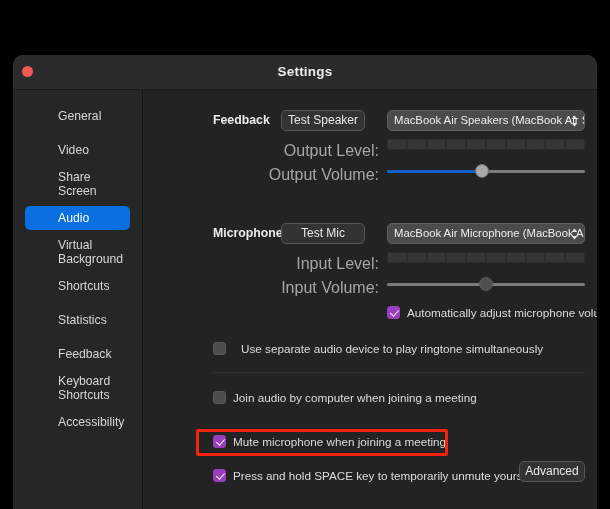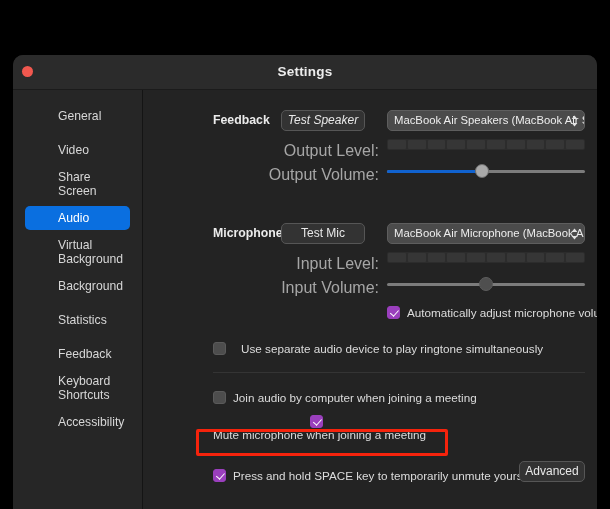--- a/index.html
+++ b/index.html
@@ -112,21 +112,21 @@
     border: 1px solid #565656;
     border-radius: 5px;
     color: #e8e8e8;
     font-size: 12px;
     font-family: "Liberation Sans", sans-serif;
     height: 21px;
     line-height: 19px;
     text-align: center;
     cursor: default;
   }
-  .btn-test-speaker { position: absolute; left: 104px; top: 20px; width: 84px; font-style: italic; }
+  .btn-test-speaker { position: absolute; left: 104px; top: 20px; width: 84px; }
   .btn-test-mic     { position: absolute; left: 104px; top: 133px; width: 84px; }
   .btn-advanced {
     position: absolute;
     left: 342px;
     top: 371px;
     width: 66px;
     height: 21px;
   }
 
   
@@ -306,21 +306,21 @@
     <div class="side-item">
       <span>Share Screen</span>
     </div>
     <div class="side-item selected">
       <span>Audio</span>
     </div>
     <div class="side-item">
       <span>Virtual Background</span>
     </div>
     <div class="side-item">
-      <span>Background</span>
+      <span>Shortcuts</span>
     </div>
     <div class="side-item">
       <span>Statistics</span>
     </div>
     <div class="side-item">
       <span>Feedback</span>
     </div>
     <div class="side-item">
       <span>Keyboard Shortcuts</span>
     </div>
@@ -410,21 +410,21 @@
       <span class="cb-label">Use separate audio device to play ringtone simultaneously</span>
     </div>
 
     <div class="divider"></div>
 
     <div class="cb-row" style="left:36px;top:301px;">
       <span class="cb off"></span>
       <span class="cb-label">Join audio by computer when joining a meeting</span>
     </div>
 
-    <div class="cb-row" style="left:36px;top:325px;flex-direction:column;">
+    <div class="cb-row" style="left:36px;top:345px;">
       <span class="cb on"></span>
       <span class="cb-label">Mute microphone when joining a meeting</span>
     </div>
 
     <div class="cb-row" style="left:36px;top:379px;">
       <span class="cb on"></span>
       <span class="cb-label">Press and hold SPACE key to temporarily unmute yourself</span>
     </div>
 
     <div class="btn btn-advanced">Advanced</div>

